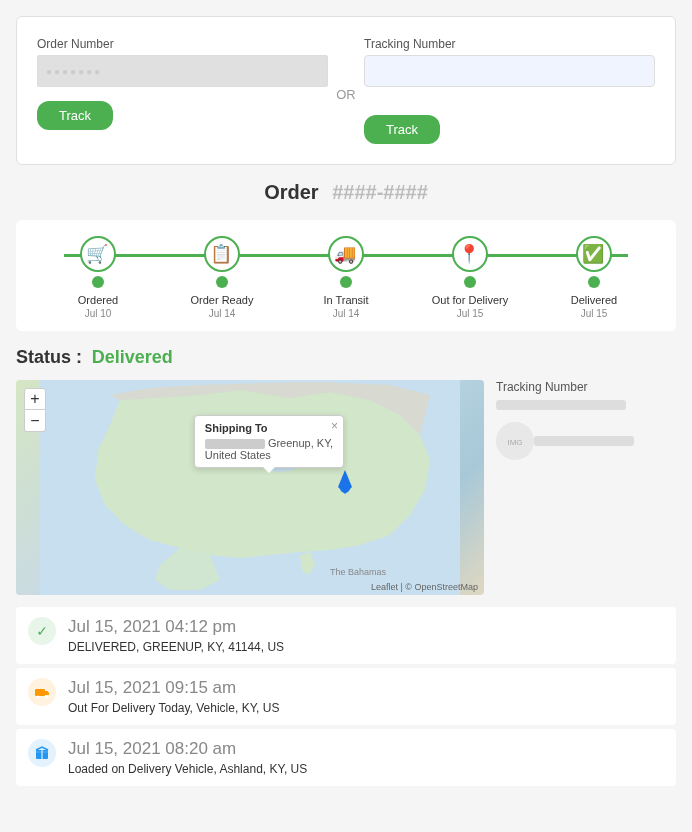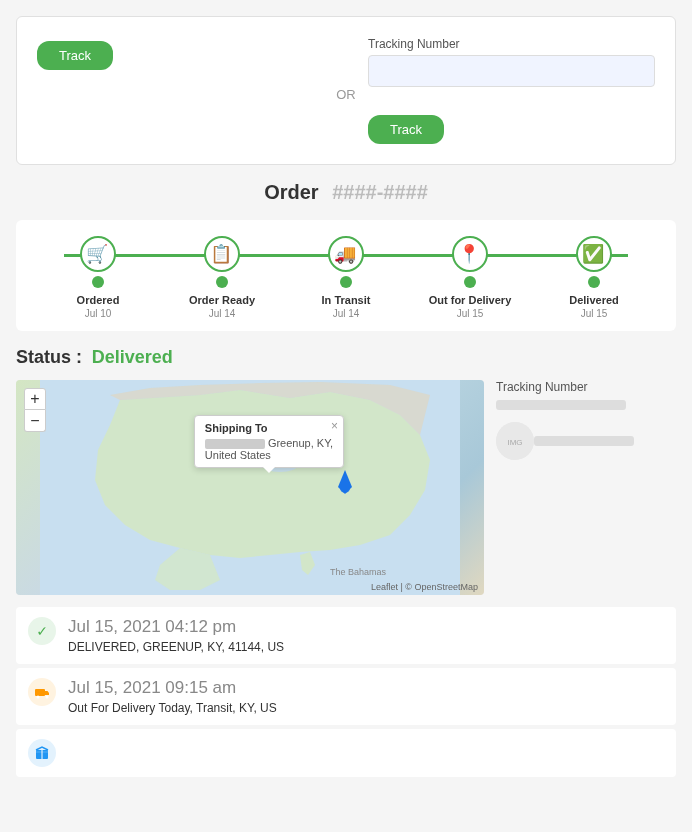--- a/index.html
+++ b/index.html
@@ -23,21 +23,21 @@
       align-items: flex-start;
       gap: 0;
     }
     .search-left {
       flex: 1;
       display: flex;
       flex-direction: column;
       gap: 10px;
     }
     .search-divider {
-      width: 44px;
+      width: 36px;
       display: flex;
       align-items: center;
       justify-content: center;
       color: #999;
       font-size: 13px;
       padding-top: 50px;
     }
     .search-right {
       flex: 1;
       display: flex;
@@ -126,21 +126,21 @@
     }
     .step-dot {
       width: 12px;
       height: 12px;
       background: #4caf50;
       border-radius: 50%;
       margin-top: 4px;
     }
     .step-label {
       font-size: 11px;
-      font-weight: 700;
+      font-weight: 400;
       color: #333;
       margin-top: 6px;
       text-align: center;
     }
     .step-date {
       font-size: 10px;
       color: #888;
       margin-top: 2px;
     }
 
@@ -351,20 +351,24 @@
       background: #e0e0e0;
       color: transparent;
       border-radius: 2px;
     }
   </style>
 </head>
 <body>
 
 <div class="search-panel">
   <div class="search-left">
+    <div>
+      <div class="field-label">Order Number</div>
+      <input class="field-input blurred" type="text" value="●●●●●●●" style="font-size: 10px; letter-spacing: 2px; color: rgb(204, 204, 204);">
+    </div>
     <button class="track-btn">Track</button>
   </div>
   <div class="search-divider">OR</div>
   <div class="search-right">
     <div>
       <div class="field-label">Tracking Number</div>
       <input class="field-input" type="text" style="background: rgb(240, 244, 255);">
     </div>
     <button class="track-btn" style="margin-top:18px;">Track</button>
   </div>
@@ -497,27 +501,31 @@
     <div class="timeline-icon out-delivery">
       <svg width="16" height="16" viewBox="0 0 16 16" fill="none">
         <rect x="1" y="5" width="10" height="7" rx="1" fill="#ff9800"></rect>
         <path d="M11 7h2.5l1.5 2v2H11V7Z" fill="#ff9800"></path>
         <circle cx="4" cy="13" r="1.5" fill="#fff"></circle>
         <circle cx="13" cy="13" r="1.5" fill="#fff"></circle>
       </svg>
     </div>
     <div class="timeline-content">
       <div class="timeline-time">Jul 15, 2021 09:15 am</div>
-      <div class="timeline-desc">Out For Delivery Today, Transit, KY, US</div>
+      <div class="timeline-desc">Out For Delivery Today, Vehicle, KY, US</div>
     </div>
   </div>
 
   <div class="timeline-event">
     <div class="timeline-icon loaded">
       <svg width="16" height="16" viewBox="0 0 16 16" fill="none">
         <rect x="2" y="5" width="12" height="9" rx="1" fill="#2196f3"></rect>
         <path d="M2 5 L8 2 L14 5" stroke="#2196f3" stroke-width="1.5" fill="none"></path>
         <line x1="8" y1="5" x2="8" y2="14" stroke="white" stroke-width="1"></line>
         <line x1="2" y1="7" x2="14" y2="7" stroke="white" stroke-width="0.5" opacity="0.5"></line>
       </svg>
     </div>
+    <div class="timeline-content">
+      <div class="timeline-time">Jul 15, 2021 08:20 am</div>
+      <div class="timeline-desc">Loaded on Delivery Vehicle, Ashland, KY, US</div>
+    </div>
   </div>
 </div>
 
 </body></html>

